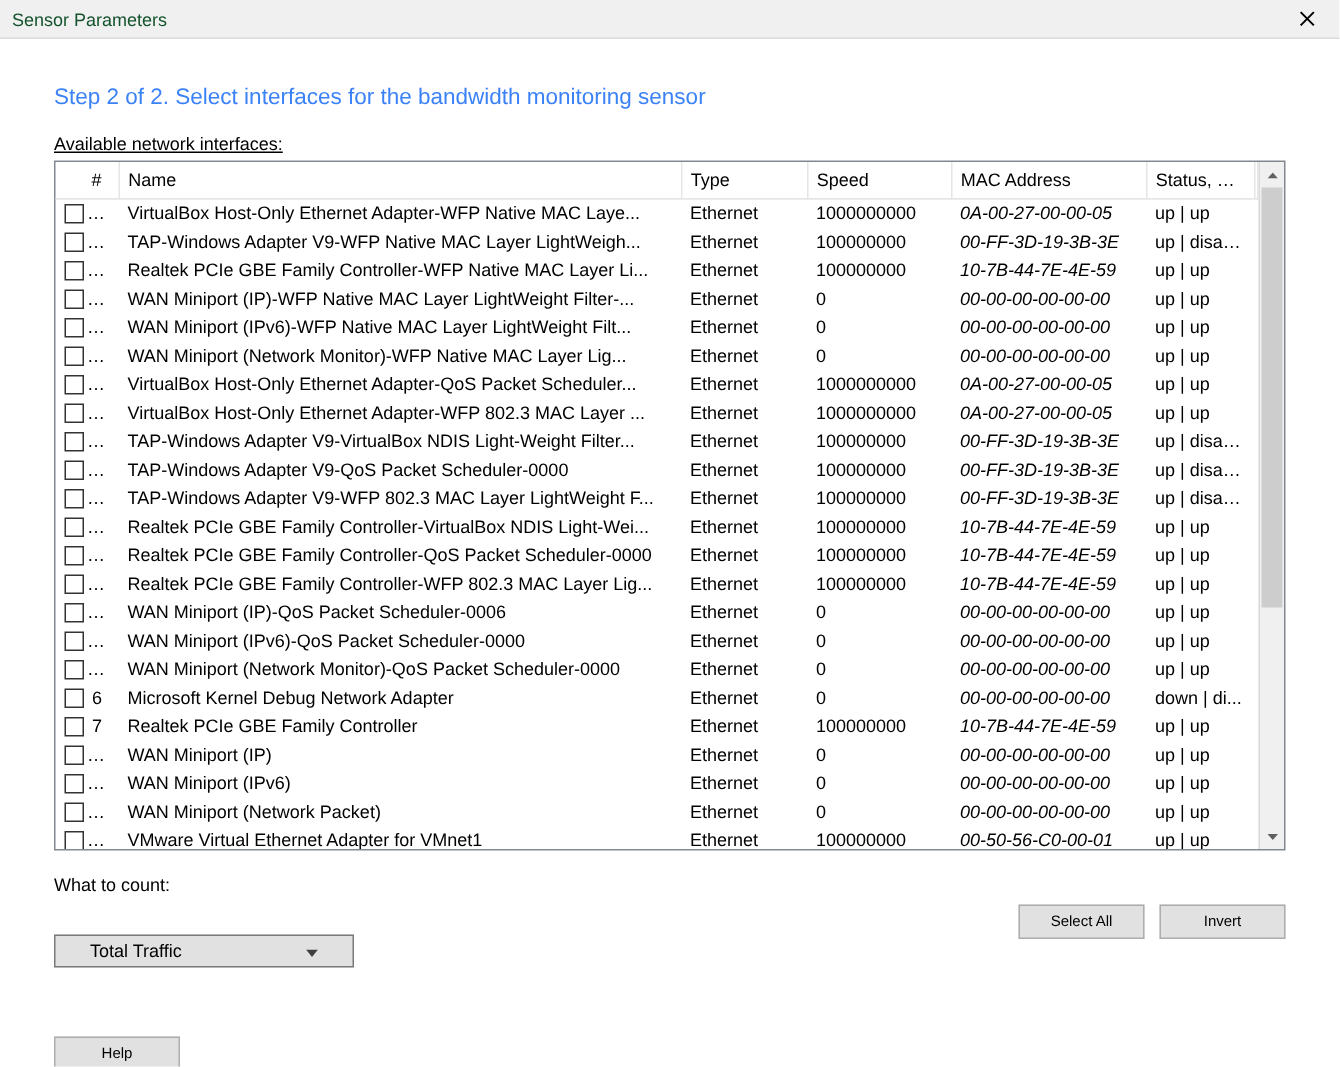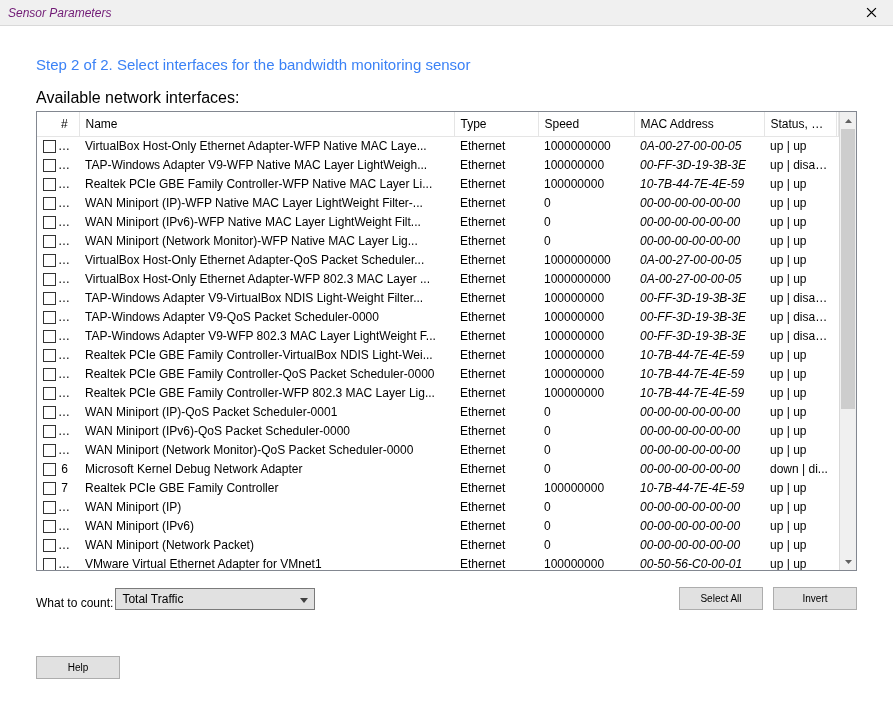--- a/index.html
+++ b/index.html
@@ -14,38 +14,39 @@
   }
   .titlebar {
     height: 26px;
     background: #f0f0f0;
     border-bottom: 1px solid #d9d9d9;
     display: flex;
     align-items: center;
     padding: 0 6px 0 8px;
     justify-content: space-between;
   }
-  .titlebar .title { font-size: 12px; color: #701a75; font-style: italic; }
+  .titlebar .title { font-size: 12px; color: #14532d; }
   .close-icon {
     width: 32px; height: 20px;
     display: flex; align-items: center; justify-content: center;
     cursor: pointer;
   }
   .close-icon svg { width: 11px; height: 11px; }
   .content {
     padding: 16px 36px 0 36px;
   }
   .step-title {
     color: #3b82f6;
     font-size: 15px;
     margin: 14px 0 16px 0;
   }
   .avail-label {
-    font-size: 16px;
+    font-size: 12px;
     margin-bottom: 4px;
+    text-decoration: underline;
   }
   .table-wrap {
     border: 1px solid #828790;
     height: 460px;
     position: relative;
     background: #fff;
     display: flex;
   }
   .table-scroll {
     flex: 1;
@@ -118,28 +119,28 @@
     height: 280px;
     background: #cdcdcd;
     border-radius: 0;
   }
   .below-row {
     display: flex;
     align-items: center;
     justify-content: space-between;
     margin-top: 16px;
   }
-  .what-row { display: flex; align-items: flex-end; gap: 2px; }
+  .what-row { display: flex; align-items: flex-start; gap: 26px; flex-direction: column; }
   .what-row label { font-size: 12px; }
   .combo {
     width: 200px; height: 22px;
     border: 1px solid #7a7a7a;
     background: #e1e1e1;
     display: flex; align-items: center; justify-content: space-between;
-    padding: 0 6px;
+    padding: 0 23px;
     font-size: 12px;
     cursor: pointer;
   }
   .combo .caret svg { width: 8px; height: 5px; }
   .right-buttons { display: flex; gap: 10px; }
   .btn {
     min-width: 84px; height: 23px;
     border: 1px solid #adadad;
     background: #e1e1e1;
     font-size: 10px;
@@ -321,21 +322,21 @@
               <td class="col-check"><span class="cb"></span> <span>40</span></td>
               <td class="col-name">Realtek PCIe GBE Family Controller-WFP 802.3 MAC Layer Lig...</td>
               <td class="col-type">Ethernet</td>
               <td class="col-speed">100000000</td>
               <td class="col-mac">10-7B-44-7E-4E-59</td>
               <td class="col-status">up | up</td>
               <td class="col-pad"></td>
             </tr>
             <tr>
               <td class="col-check"><span class="cb"></span> <span>41</span></td>
-              <td class="col-name">WAN Miniport (IP)-QoS Packet Scheduler-0001</td>
+              <td class="col-name">WAN Miniport (IP)-QoS Packet Scheduler-0006</td>
               <td class="col-type">Ethernet</td>
               <td class="col-speed">0</td>
               <td class="col-mac">00-00-00-00-00-00</td>
               <td class="col-status">up | up</td>
               <td class="col-pad"></td>
             </tr>
             <tr>
               <td class="col-check"><span class="cb"></span> <span>42</span></td>
               <td class="col-name">WAN Miniport (IPv6)-QoS Packet Scheduler-0000</td>
               <td class="col-type">Ethernet</td>

